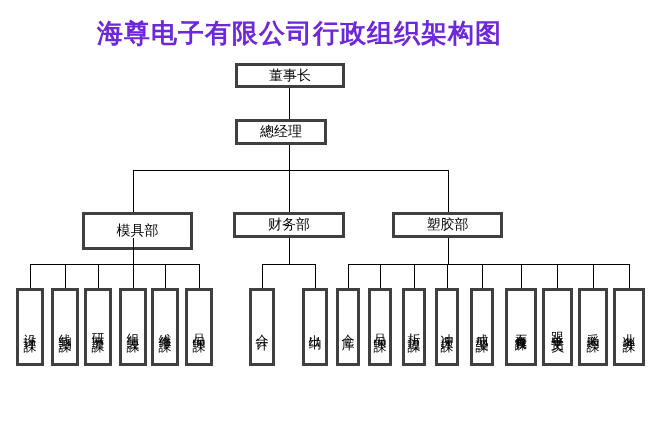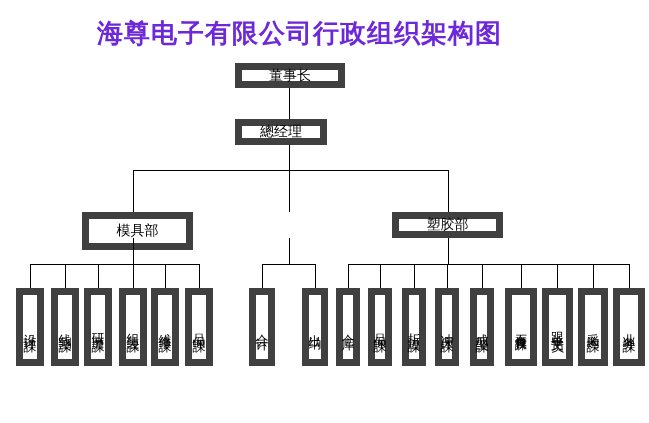--- a/index.html
+++ b/index.html
@@ -18,21 +18,21 @@
     top: 16px;
     font-size: 26px;
     font-weight: bold;
     letter-spacing: 1px;
     white-space: nowrap;
     color: #6d28d9;
   }
   .box {
     position: absolute;
     box-sizing: border-box;
-    border: 7px solid #404040;
+    border: 3px solid #404040;
     background: #ffffff;
     display: flex;
     align-items: center;
     justify-content: center;
     color: #000000;
   }
   .hbox { font-size: 14px; white-space: nowrap; }
   .vbox {
     writing-mode: vertical-rl;
     text-orientation: upright;
@@ -47,20 +47,21 @@
 <body>
 
 <div id="canvas">
 
   <div class="title">海尊电子有限公司行政组织架构图</div>
 
   <div class="box hbox" style="left:235px; top:63px; width:110px; height:25px;">董事长</div>
   <div class="box hbox" style="left:235px; top:119px; width:92px; height:26px;">總经理</div>
 
   <div class="box hbox" style="left:82px; top:212px; width:111px; height:38px;">模具部</div>
+  <div class="box hbox" style="left:233px; top:212px; width:112px; height:26px;">财务部</div>
   <div class="box hbox" style="left:392px; top:212px; width:111px; height:26px;">塑胶部</div>
 
   <div class="box vbox" style="left:16px;  top:288px; width:28px; height:78px;">设计課</div>
   <div class="box vbox" style="left:51px;  top:288px; width:28px; height:78px;">线割課</div>
   <div class="box vbox" style="left:84px;  top:288px; width:28px; height:78px;">研磨課</div>
   <div class="box vbox" style="left:119px; top:288px; width:28px; height:78px;">组装課</div>
   <div class="box vbox" style="left:151px; top:288px; width:28px; height:78px;">维修課</div>
   <div class="box vbox" style="left:185px; top:288px; width:28px; height:78px;">品保課</div>
 
   <div class="box vbox" style="left:249px; top:288px; width:26px; height:78px;">会计</div>

